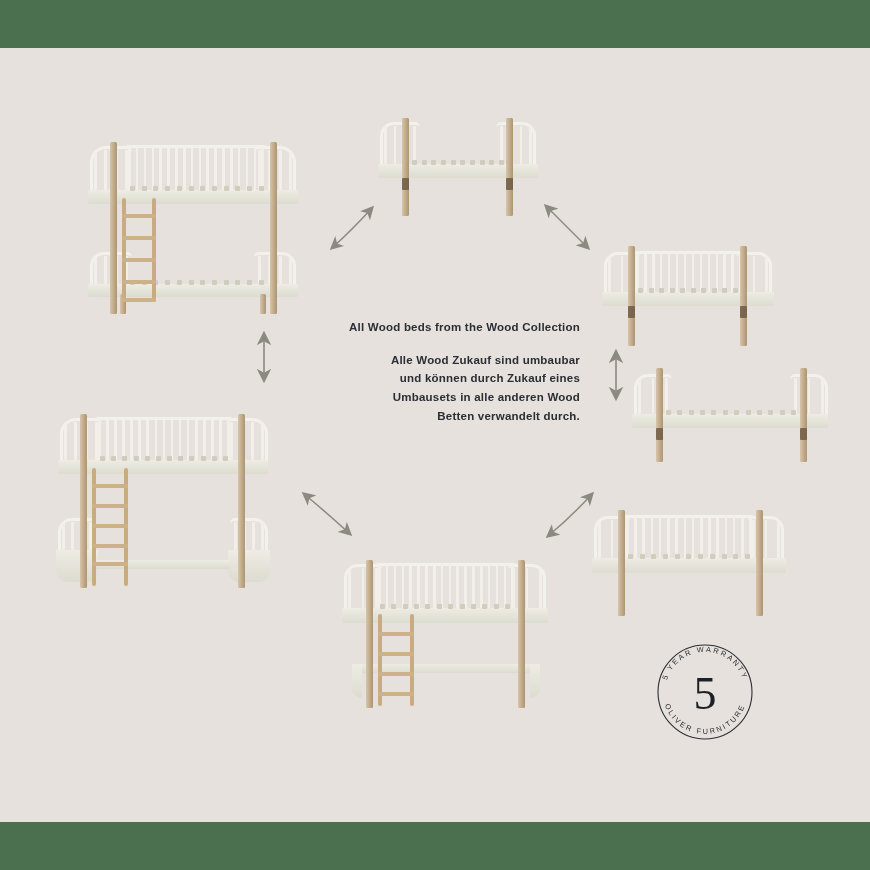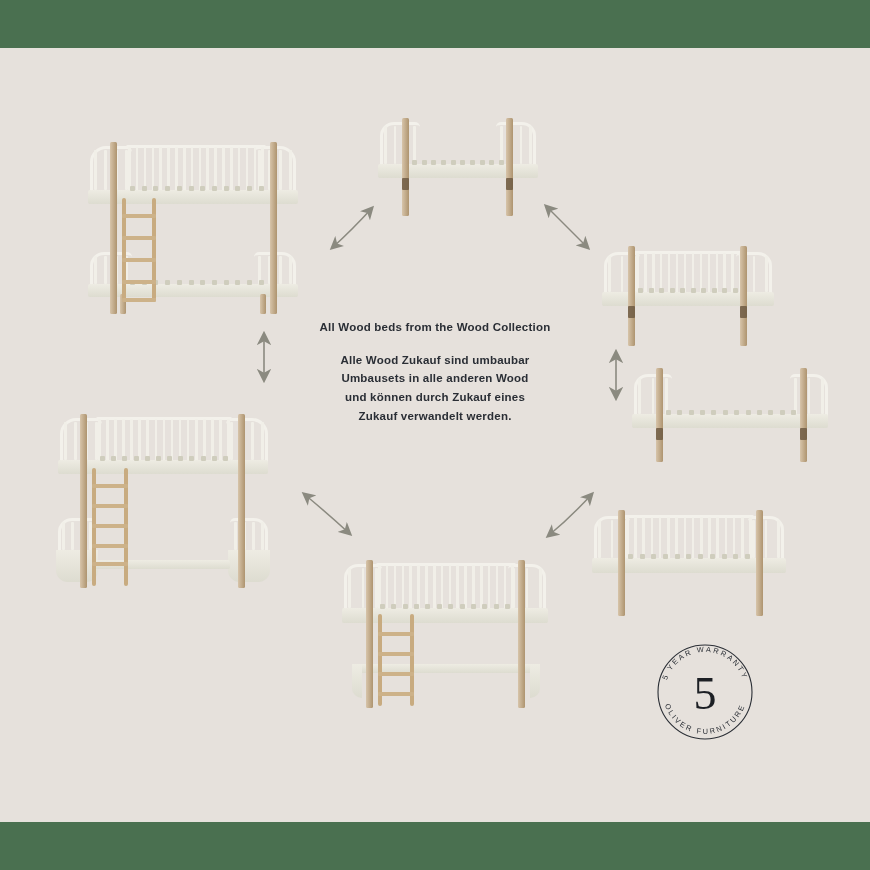--- a/index.html
+++ b/index.html
@@ -13,21 +13,21 @@
   .page{position:relative;width:870px;height:870px;background:#e6e1dc;}
   .band{position:absolute;left:0;width:870px;background:#4a7050;}
   .band-top{top:0;height:48px;}
   .band-bottom{bottom:0;height:48px;}
 
   .stage{position:absolute;left:0;top:48px;width:870px;height:774px;}
 
   
   .center-copy{
     position:absolute;left:290px;top:270px;width:290px;
-    text-align:center;color:#2a2e35;
+    text-align:right;color:#2a2e35;
     font-size:11.5px;line-height:1.62;letter-spacing:.22px;font-weight:600;
   }
   .center-copy p{margin:0;}
   .center-copy .gap{height:14px;}
 
   
   .arrow{position:absolute;}
   .arrow svg{display:block;overflow:visible;}
 
   
@@ -514,23 +514,23 @@
     <div class="arrow" style="left:540px;top:436px;">
       <svg width="62" height="62" viewBox="0 0 62 62">
         <path d="M8,52 Q30,34 52,10" stroke="#8b8a80" stroke-width="1.5" fill="none" marker-end="url(#hd)" marker-start="url(#tl)"></path>
       </svg>
     </div>
 
     <div class="center-copy">
       <p>All Wood beds from the Wood Collection</p>
       <div class="gap"></div>
       <p>Alle Wood Zukauf sind umbaubar</p>
+      <p>und können durch Zukauf eines</p>
       <p>Umbausets in alle anderen Wood</p>
-      <p>und können durch Zukauf eines</p>
-      <p>Zukauf verwandelt werden.</p>
+      <p>Betten verwandelt durch.</p>
     </div>
 
     <div class="badge">
       <svg width="114" height="114" viewBox="0 0 114 114">
         <defs>
           <path id="arcTop" d="M 17,57 A 40,40 0 0 1 97,57"></path>
           <path id="arcBot" d="M 15,57 A 42,42 0 0 0 99,57"></path>
         </defs>
         <circle cx="57" cy="57" r="47" fill="none" stroke="#2a2e35" stroke-width="1.1"></circle>
         <text font-family="'Liberation Sans',sans-serif" font-size="7.4" fill="#2a2e35" letter-spacing="2.1">

